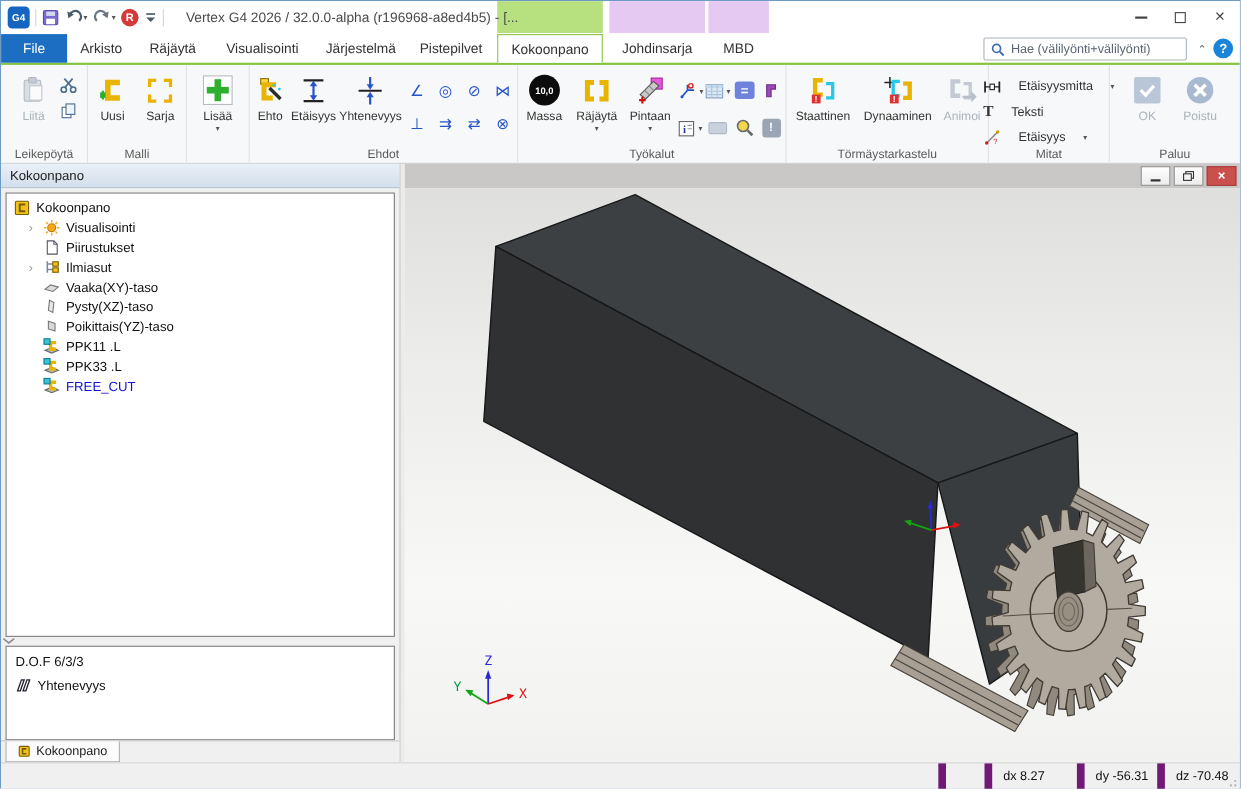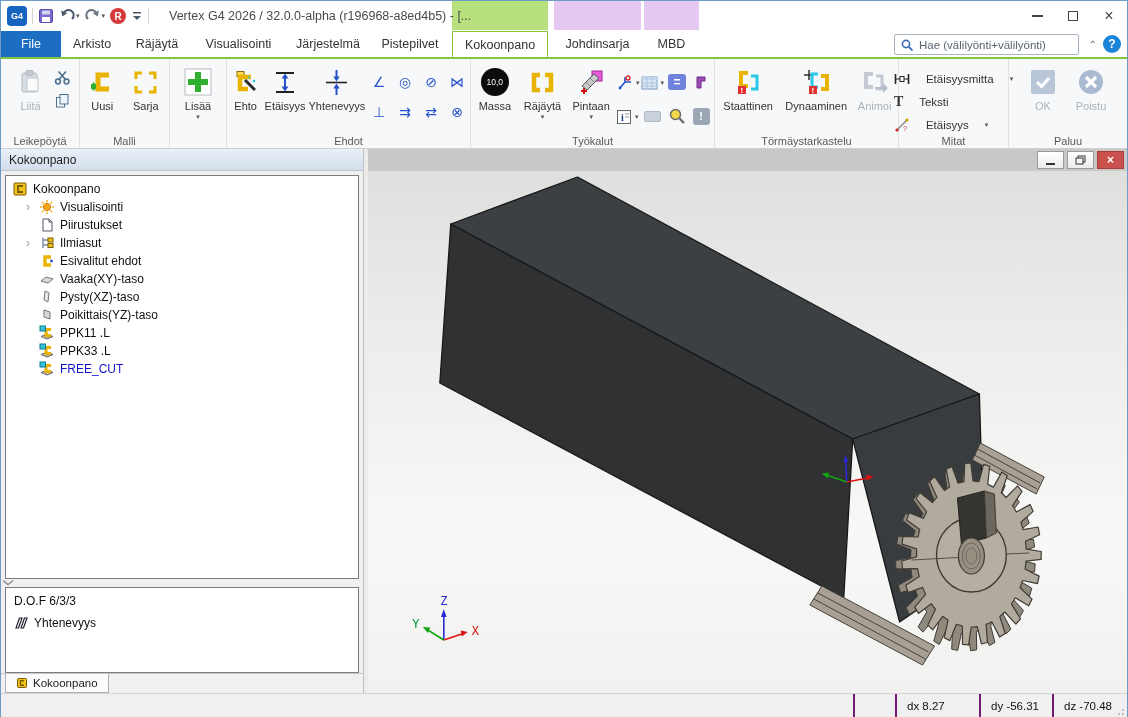--- a/index.html
+++ b/index.html
@@ -41,21 +41,21 @@
   .grp-label { position:absolute; bottom:1px; left:0; right:0; text-align:center; font-size:11px; color:#5a5a5a; }
   .bigbtn { display:flex; flex-direction:column; align-items:center; justify-content:flex-start; padding-top:4px; height:66px; border-radius:3px; }
   .bigbtn .ic { height:30px; display:flex; align-items:center; justify-content:center; }
   .bigbtn .lbl { font-size:11px; color:#333; margin-top:3px; white-space:nowrap; }
   .bigbtn .lbl.dis { color:#a9b2bc; }
   .bigbtn .dd { margin-top:1px; }
   .smallcol { display:flex; flex-direction:column; gap:8px; padding-top:6px; }
   .sgrid { display:grid; grid-template-rows:24px 24px; grid-auto-flow:column; gap:6px 4px; padding-top:8px; }
   .sicon { width:22px; height:22px; display:flex; align-items:center; justify-content:center; font-size:14px; color:#2653c9; }
   .tool-row { display:flex; align-items:center; gap:2px; }
-  .massa-circle { width:28px; height:28px; border-radius:50%; background:#0c0c0c; color:#fff; font-size:8.5px; font-weight:normal; display:flex; align-items:center; justify-content:center; }
+  .massa-circle { width:28px; height:28px; border-radius:50%; background:#0c0c0c; color:#fff; font-size:8.5px; font-weight:bold; display:flex; align-items:center; justify-content:center; }
   .mitat { display:flex; flex-direction:column; gap:3px; padding:6px 4px; }
   .mitat-row { display:flex; align-items:center; gap:16px; height:20px; font-size:11.5px; color:#333; white-space:nowrap; }
   .eq-badge { width:18px; height:16px; border-radius:3px; background:#6f83dd; color:#fff; font-weight:bold; font-size:12px; display:flex; align-items:center; justify-content:center; }
   .warn-badge { width:17px; height:17px; border-radius:3px; background:#9aa6b4; color:#fff; font-weight:bold; font-size:11px; display:flex; align-items:center; justify-content:center; }
   .slab { width:17px; height:11px; border-radius:2px; background:#c9d2dc; border:1px solid #b0bac6; }
   .okbox { width:24px; height:24px; background:#b9c6d8; border-radius:2px; display:flex; align-items:center; justify-content:center; }
   .xcircle { width:24px; height:24px; background:#a9b9cf; border-radius:50%; display:flex; align-items:center; justify-content:center; }
 
   
   .workarea { height:544px; display:flex; }
@@ -78,21 +78,21 @@
 
   .viewport { flex:1; position:relative; display:flex; flex-direction:column; }
   .vp-strip { height:22px; background:#cac8c6; display:flex; justify-content:flex-end; align-items:center; padding-right:3px; gap:3px; }
   .mdibtn { width:27px; height:18px; background:linear-gradient(#ffffff,#ececec); border:1px solid #9a9a9a; display:flex; align-items:center; justify-content:center; }
   .mdibtn.close { background:#c9504c; border-color:#a83d3a; color:#fff; font-weight:bold; font-size:12px; }
   .mdi-min { width:9px; height:2px; background:#333; margin-top:7px; }
   .scene-wrap { flex:1; background:linear-gradient(180deg,#dfdfdd 0%,#ececea 30%,#f8f8f6 70%,#f1f1ef 100%); }
 
   
   .statusbar { height:25px; background:#f0f0f0; border-top:1px solid #d4d4d4; display:flex; justify-content:flex-end; position:relative; }
-  .sb-seg { border-left:2px solid #701a75; height:100%; line-height:24px; padding-left:10px; font-size:11.5px; color:#111; }
+  .sb-seg { border-left:7px solid #701a75; height:100%; line-height:24px; padding-left:10px; font-size:11.5px; color:#111; }
   .sb-empty { width:42px; }
   .sb-dx { width:84px; } .sb-dy { width:73px; } .sb-dz { width:75px; }
   .grip { position:absolute; right:2px; bottom:2px; width:10px; height:10px; }
   svg { display:block; }
 </style>
 </head>
 <body>
 
 <div class="app">
 
@@ -513,28 +513,20 @@
           <svg class="ti" width="16" height="16">
               <path d="M4 2.5 V13 M4 5 H9 M4 10 H9" fill="none" stroke="#7a8aa0" stroke-width="1.4"></path>
               <rect x="9" y="3" width="5" height="4" fill="#f2c21c" stroke="#7a5c00"></rect>
               <rect x="9" y="8.5" width="5" height="4" fill="#f2c21c" stroke="#7a5c00"></rect>
             </svg>
           <span class="lbl">Ilmiasut</span>
         </div>
         <div class="trow indent1">
           <span class="chev"></span>
           <svg class="ti" width="16" height="16">
-              <path d="M12 4 H6 V12 H12" fill="none" stroke="#e8b400" stroke-width="3.4"></path>
-              <circle cx="12.5" cy="8" r="1.4" fill="#2653c9"></circle>
-            </svg>
-          <span class="lbl">Esivalitut ehdot</span>
-        </div>
-        <div class="trow indent1">
-          <span class="chev"></span>
-          <svg class="ti" width="16" height="16">
               <polygon points="2,10 7,6 14,8 9,12" fill="#dcdcdc" stroke="#777"></polygon>
             </svg>
           <span class="lbl">Vaaka(XY)-taso</span>
         </div>
         <div class="trow indent1">
           <span class="chev"></span>
           <svg class="ti" width="16" height="16">
               <polygon points="6,2 10,4 9,13 5,11" fill="#e6e6e6" stroke="#777"></polygon>
             </svg>
           <span class="lbl">Pysty(XZ)-taso</span>

